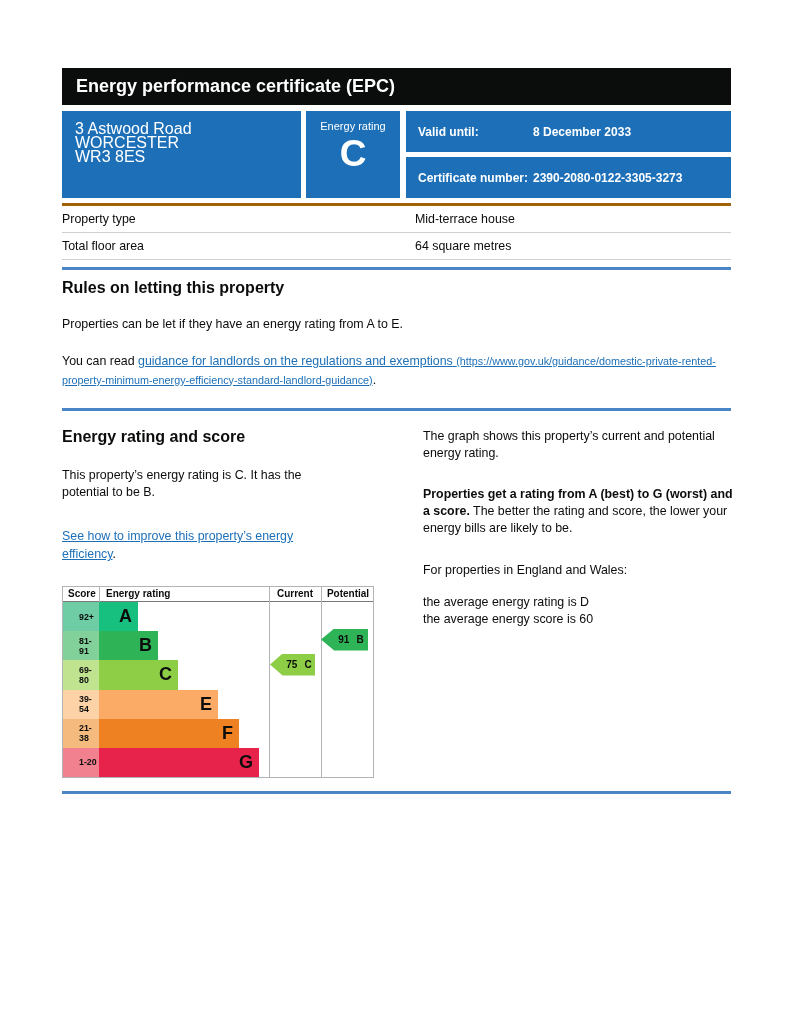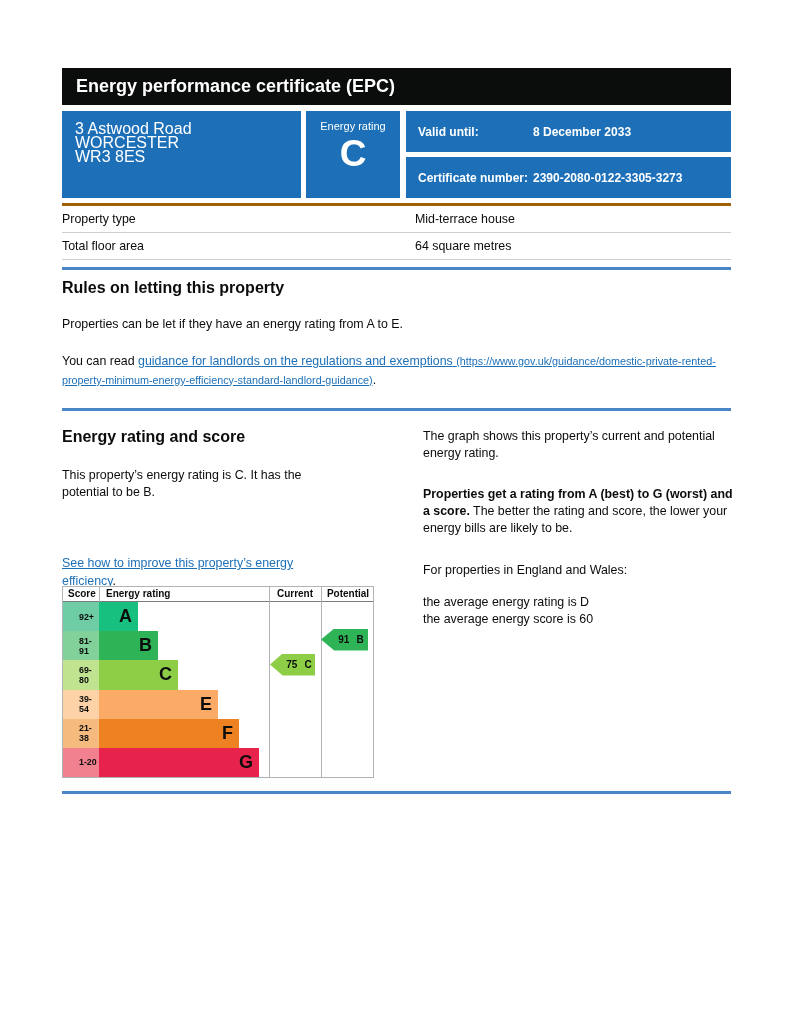--- a/index.html
+++ b/index.html
@@ -99,21 +99,21 @@
   <div class="abs blue-rule" style="top:267px;"></div>
 
   <h2 class="abs sect" style="left:62px; top:279px;">Rules on letting this property</h2>
   <p class="abs body-text" style="left:62px; top:316px; width:500px;">Properties can be let if they have an energy rating from A to E.</p>
   <p class="abs body-text" style="left:62px; top:352px; width:669px; line-height:18.5px;"><span>You can read </span><a class="doc-link" href="#"><span>guidance for landlords on the regulations and exemptions</span> <span class="url-small">(https://www.gov.uk/guidance/domestic-private-rented-property-minimum-energy-efficiency-standard-landlord-guidance)</span></a><span>.</span></p>
 
   <div class="abs blue-rule" style="top:408px;"></div>
 
   <h2 class="abs sect" style="left:62px; top:428px;">Energy rating and score</h2>
   <p class="abs body-text" style="left:62px; top:467px; width:274px;">This property’s energy rating is C. It has the potential to be B.</p>
-  <p class="abs body-text" style="left:62px; top:554px; width:262px; line-height:18px;"><a class="doc-link" href="#">See how to improve this property’s energy efficiency</a><span>.</span></p>
+  <p class="abs body-text" style="left:62px; top:527px; width:262px; line-height:18px;"><a class="doc-link" href="#">See how to improve this property’s energy efficiency</a><span>.</span></p>
 
   <p class="abs body-text" style="left:423px; top:428px; width:312px;">The graph shows this property’s current and potential energy rating.</p>
   <p class="abs body-text" style="left:423px; top:486px; width:312px;"><b>Properties get a rating from A (best) to G (worst) and a score.</b><span> The better the rating and score, the lower your energy bills are likely to be.</span></p>
   <p class="abs body-text" style="left:423px; top:562px; width:312px;">For properties in England and Wales:</p>
   <p class="abs body-text" style="left:423px; top:594px; width:312px;"><span>the average energy rating is D</span><br><span>the average energy score is 60</span></p>
 
   <div class="abs chart">
     <div class="chart-header">
       <span class="ch-score">Score</span>
       <span class="ch-rating">Energy rating</span>

